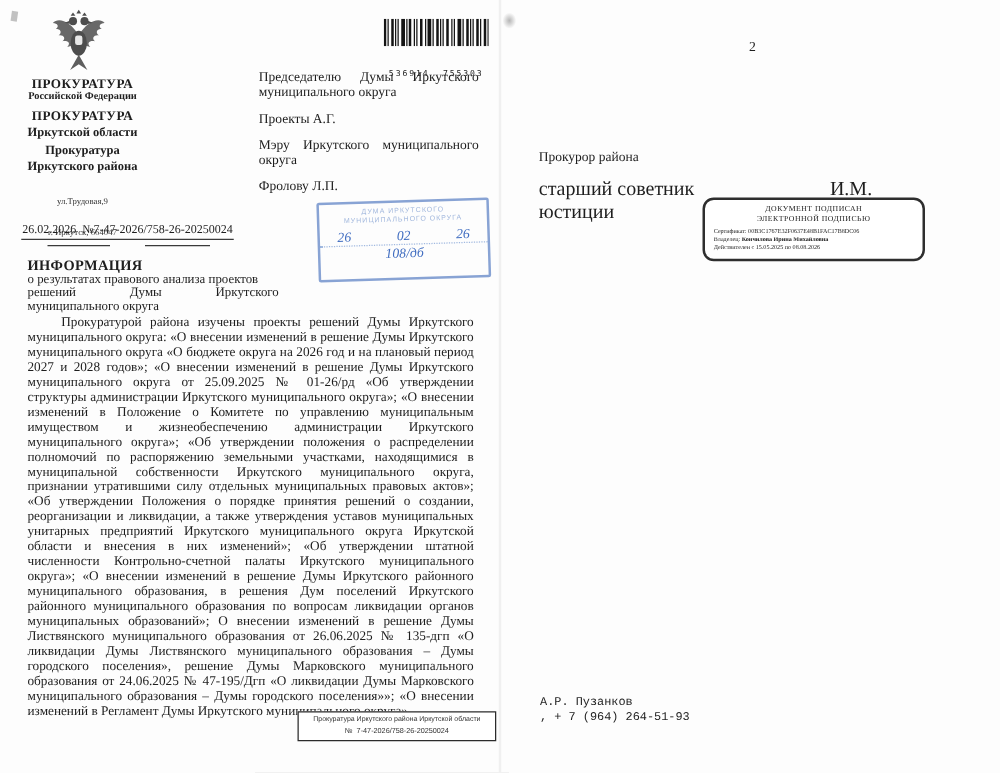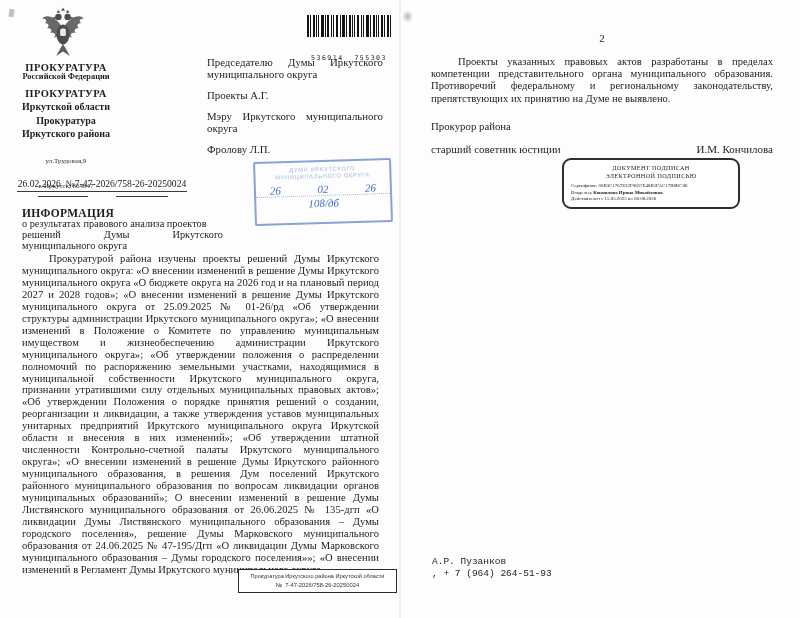--- a/index.html
+++ b/index.html
@@ -65,21 +65,21 @@
 
   
   .footerbox{left:238px;top:569px;width:153px;border:1.5px solid #2b2b2b;
     text-align:center;padding:3px 2px 4px 2px;background:#fff;}
   .fb1{font-size:5.6px;font-family:"Liberation Sans",sans-serif;color:#333;}
   .fb2{font-size:5.8px;font-family:"Liberation Sans",sans-serif;color:#333;margin-top:3px;white-space:pre;}
 
   
   .pagenum{left:431px;top:32px;width:342px;text-align:center;font-size:11px;}
   .signer-post{left:431px;top:120px;font-size:10.8px;}
-  .signer-row{left:431px;top:143px;width:342px;display:flex;justify-content:space-between;font-size:11px;gap:48px;}
+  .signer-row{left:431px;top:143px;width:342px;display:flex;justify-content:space-between;font-size:16px;gap:48px;}
 
   .esign{left:562px;top:158px;width:160px;border:2px solid #2e2e2e;border-radius:9px;
     padding:4px 7px 5px 7px;background:#fff;}
   .es-t{font-size:6.2px;text-align:center;letter-spacing:.4px;line-height:1.3;color:#222;}
   .es-d{font-size:4.9px;line-height:6.4px;color:#222;margin-top:3px;}
   .es-line{white-space:nowrap;overflow:hidden;}
   .es-bold{font-weight:bold;}
 
   .executor{left:432px;top:556px;font-size:9.5px;line-height:1.25;font-family:Liberation Mono, monospace;}
 </style>
@@ -194,21 +194,20 @@
 
   <div class="abs footerbox">
     <div class="fb1">Прокуратура Иркутского района Иркутской области</div>
     <div class="fb2">№  7-47-2026/758-26-20250024</div>
   </div>
 
   <div class="abs artifact2"></div>
 
   <div class="abs pagenum">2</div>
 
-  <div class="abs body2">Проекты указанных правовых актов разработаны в пределах компетенции представительного органа муниципального образования. Противоречий федеральному и региональному законодательству, препятствующих их принятию на Думе не выявлено.</div>
 
   <div class="abs signer-post">Прокурор района</div>
 
   <div class="abs signer-row">
     <span>старший советник юстиции</span>
     <span>И.М. Кончилова</span>
   </div>
 
   <div class="abs esign">
     <div class="es-t">

